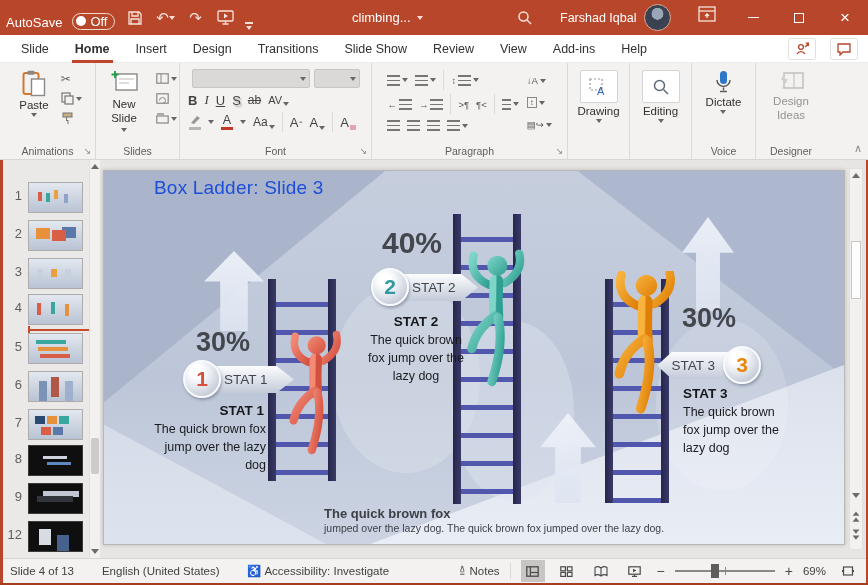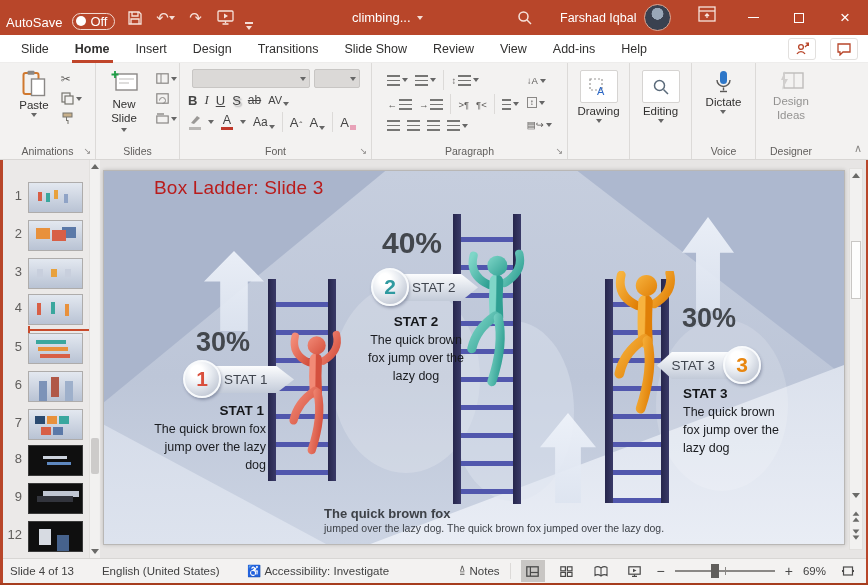--- a/index.html
+++ b/index.html
@@ -116,21 +116,21 @@
   .ladder { position:absolute; }
   .rail { position:absolute; top:0; bottom:0; width:8px; background:linear-gradient(90deg,#26264c,#3a3a68); }
   .rail.l { left:0; } .rail.r { right:0; }
   .rungs { position:absolute; left:7px; right:7px; top:0; bottom:0; background:repeating-linear-gradient(180deg, transparent 0 23px, #5157ad 23px 28px); }
   .lad1 { left:164px; top:108px; width:68px; height:202px; }
   .lad2 { left:349px; top:43px; width:68px; height:290px; }
   .lad3 { left:501px; top:108px; width:64px; height:224px; }
 
   .figure { position:absolute; }
 
-  .slide-title { position:absolute; left:50px; top:6px; font-size:19px; color:#b91c1c; letter-spacing:0.2px; cursor:text; }
+  .slide-title { position:absolute; left:50px; top:6px; font-size:19px; color:#1d4ed8; letter-spacing:0.2px; cursor:text; }
   .pct { position:absolute; font-weight:bold; color:#43474d; cursor:text; }
   .pct1 { left:92px; top:156px; font-size:27px; }
   .pct2 { left:278px; top:55px; font-size:30px; }
   .pct3 { left:578px; top:132px; font-size:27px; }
 
   .badge-circle { position:absolute; width:38px; height:38px; border-radius:50%; background:radial-gradient(circle at 35% 28%, #ffffff 0 18%, #e6eaf0 45%, #aeb6c6 100%); border:2px solid #f8fafc; box-shadow:1px 2px 3px rgba(40,50,80,0.35); display:flex; align-items:center; justify-content:center; font-weight:bold; font-size:21px; z-index:6; cursor:pointer; }
   .banner { position:absolute; height:27px; background:linear-gradient(180deg,#fcfdfe 0%,#c2cad8 100%); display:flex; align-items:center; font-size:13.5px; color:#41464f; z-index:5; box-shadow:1px 2px 2px rgba(40,50,80,0.25); cursor:pointer; }
   .banner.pt-r { clip-path:polygon(0 0, 80% 0, 100% 50%, 80% 100%, 0 100%); padding-left:18px; }
   .banner.pt-l { clip-path:polygon(20% 0, 100% 0, 100% 100%, 20% 100%, 0 50%); justify-content:flex-end; padding-right:16px; padding-left:14px; }
   .n1 { color:#d94f3d; } .n2 { color:#2f9aa0; } .n3 { color:#e8860f; }

